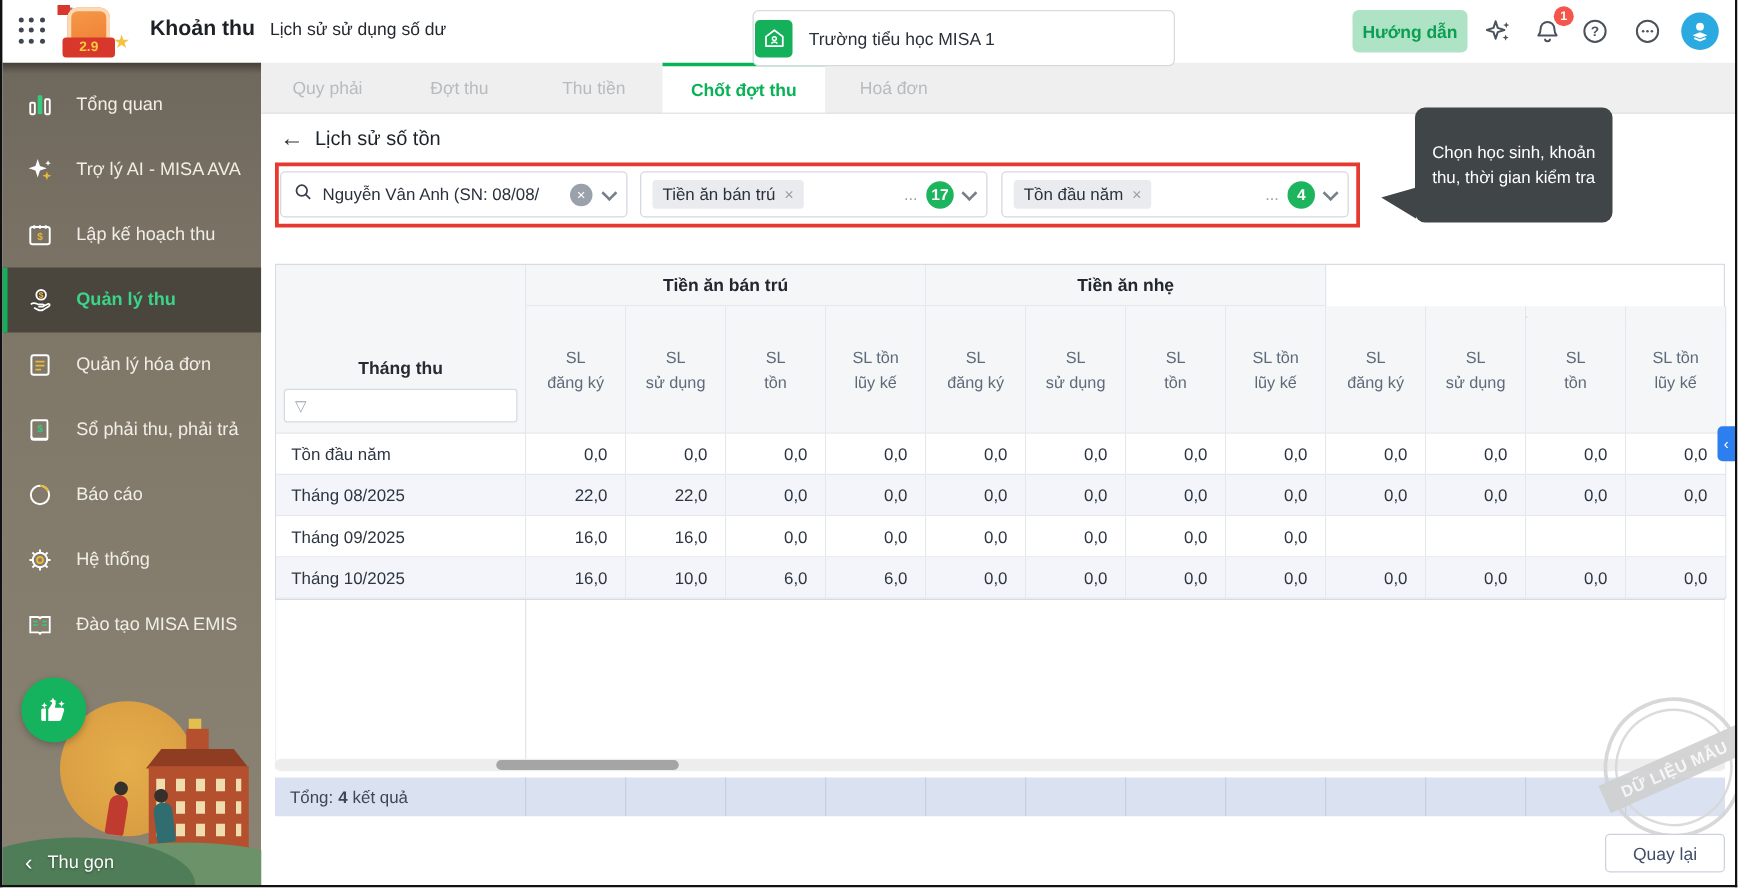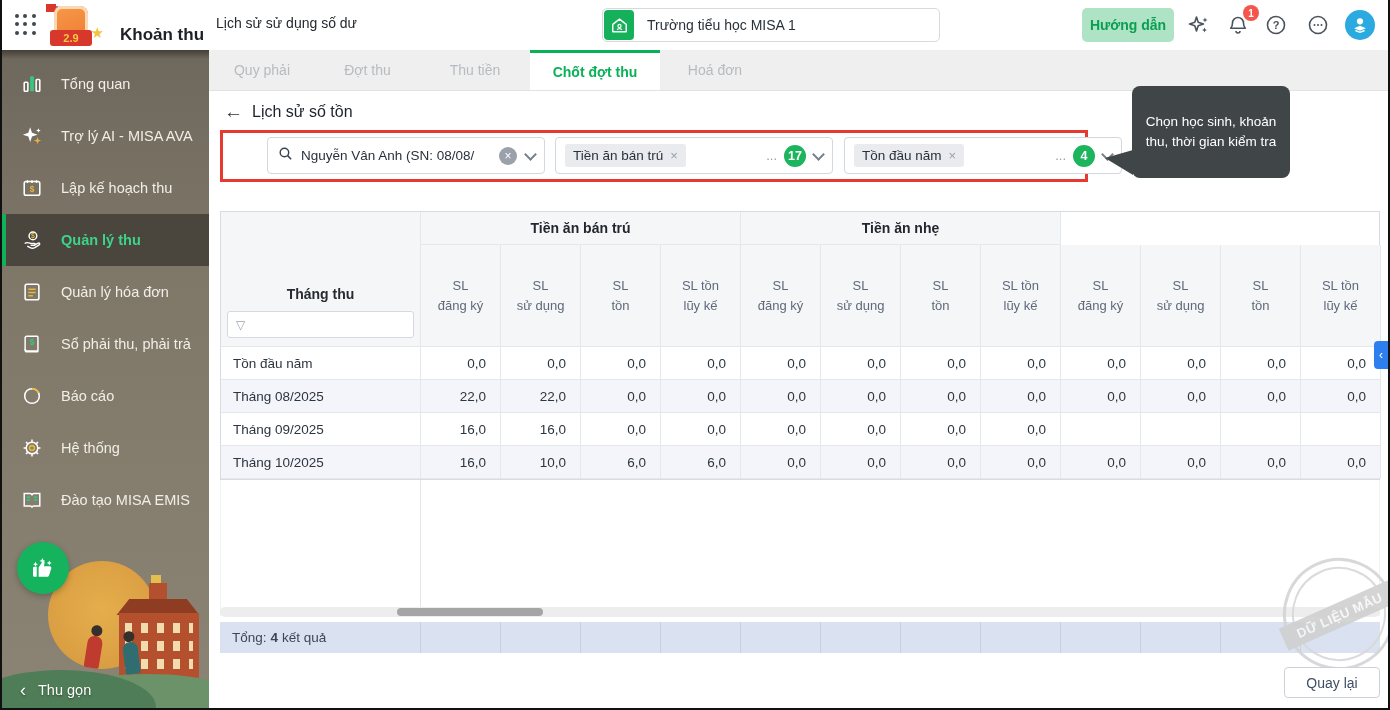--- a/index.html
+++ b/index.html
@@ -10,23 +10,23 @@
   
   .topbar{position:absolute;top:0;left:0;right:0;height:50px;background:#fff;z-index:40;}
   .grid-icon{position:absolute;left:13px;top:14px;width:22px;height:22px;display:grid;grid-template-columns:repeat(3,1fr);gap:3px;cursor:pointer;}
   .grid-icon i{width:4px;height:4px;border-radius:50%;background:#3f4750;}
   .logo{position:absolute;left:38px;top:4px;width:64px;height:44px;}
   .logo .tile{position:absolute;left:14px;top:2px;width:34px;height:32px;border-radius:8px;background:linear-gradient(160deg,#f6994a,#ef7f33);box-shadow:inset 0 0 0 3px #fbd9b4;}
   .logo .flag{position:absolute;left:6px;top:0;width:10px;height:8px;background:#d8372c;}
   .logo .flag::after{content:"";position:absolute;left:10px;top:2px;width:2px;height:16px;background:#b8746a;}
   .logo .ribbon{position:absolute;left:10px;top:26px;width:42px;height:16px;background:#d8372c;border-radius:3px;color:#f8c93e;font-size:11px;font-weight:bold;text-align:center;line-height:16px;}
   .logo .star{position:absolute;right:0px;top:20px;color:#f3c240;font-size:15px;}
-  .app-title{position:absolute;left:118px;top:25px;font-size:17px;font-weight:bold;color:#1d2126;}
+  .app-title{position:absolute;left:118px;top:13px;font-size:17px;font-weight:bold;color:#1d2126;}
   .page-title{position:absolute;left:214px;top:15px;font-size:14px;color:#23282e;}
-  .school-box{position:absolute;left:600px;top:8px;width:338px;height:34px;border:1px solid #d6dade;border-radius:5px;box-sizing:border-box;display:flex;align-items:center;cursor:pointer;background:#fff;}
+  .school-box{position:absolute;left:600px;top:8px;width:338px;height:45px;border:1px solid #d6dade;border-radius:5px;box-sizing:border-box;display:flex;align-items:center;cursor:pointer;background:#fff;}
   .school-home{width:30px;height:30px;margin:1px;border-radius:4px;background:#14b05a;display:flex;align-items:center;justify-content:center;}
   .school-name{margin-left:12px;font-size:14px;color:#2a3138;}
   .year-box{position:absolute;left:948px;top:8px;width:122px;height:34px;border:1px solid #d6dade;border-radius:5px;box-sizing:border-box;display:flex;align-items:center;justify-content:space-between;padding:0 12px;font-size:14px;color:#23282e;cursor:pointer;background:#fff;}
   .guide-btn{position:absolute;left:1080px;top:8px;width:92px;height:34px;border:none;border-radius:5px;background:#aee3c6;color:#0b9f52;font-weight:bold;font-size:14px;cursor:pointer;font-family:inherit;}
   .tb-icon{position:absolute;top:11px;width:28px;height:28px;display:flex;align-items:center;justify-content:center;cursor:pointer;}
   .badge{position:absolute;left:1241px;top:5px;min-width:16px;height:16px;border-radius:8px;background:#f4564c;color:#fff;font-size:10px;font-weight:bold;display:flex;align-items:center;justify-content:center;z-index:2;}
   .avatar{position:absolute;left:1343px;top:10px;width:30px;height:30px;border-radius:50%;background:#2ba9e1;display:flex;align-items:center;justify-content:center;cursor:pointer;}
   .chev{display:inline-block;width:7px;height:7px;border-right:2px solid #777f89;border-bottom:2px solid #777f89;transform:rotate(45deg);margin-top:-3px;}
 
   
@@ -61,21 +61,21 @@
   .main{position:absolute;left:207px;top:0;right:0;bottom:0;background:#fff;}
   .tabs{position:absolute;top:0;left:0;right:0;height:40px;background:#efefef;border-bottom:1px solid #e2e2e2;display:flex;z-index:5;}
   .tab{height:40px;display:flex;align-items:center;justify-content:center;font-size:14px;color:#b7bbc0;cursor:pointer;box-sizing:border-box;}
   .tab.active{background:#fff;color:#0ab257;font-weight:bold;border-top:3px solid #0ab257;}
   .content{position:absolute;top:40px;left:0;right:0;bottom:0;background:#fff;}
 
   .page-head{position:absolute;left:15px;top:13px;display:flex;align-items:center;gap:9px;font-size:16px;color:#1c2229;z-index:3;}
   .page-head .arr{font-size:19px;color:#2a3138;cursor:pointer;line-height:16px;}
 
   .red-box{position:absolute;left:11px;top:40px;width:868px;height:52px;border:3px solid #e6392f;box-sizing:border-box;z-index:2;pointer-events:none;}
-  .fbox{position:absolute;height:37px;background:#fff;border:1px solid #d3d8df;border-radius:4px;box-sizing:border-box;display:flex;align-items:center;padding:0 9px;z-index:3;cursor:pointer;margin-left:43px;}
+  .fbox{position:absolute;height:37px;background:#fff;border:1px solid #d3d8df;border-radius:4px;box-sizing:border-box;display:flex;align-items:center;padding:0 9px;z-index:3;cursor:pointer;}
   .f1{left:15px;top:47px;width:278px;}
   .f2{left:303px;top:47px;width:278px;}
   .f3{left:592px;top:47px;width:278px;}
   .fbox .ftext{flex:1;font-size:13.5px;color:#2a313c;white-space:nowrap;overflow:hidden;margin-left:7px;}
   .clear-btn{width:18px;height:18px;border-radius:50%;background:#9aa1ab;color:#fff;font-size:12px;display:flex;align-items:center;justify-content:center;margin-right:9px;cursor:pointer;flex:none;}
   .chip{background:#e9ebef;border-radius:3px;padding:4px 8px;font-size:13.5px;color:#2a313c;display:flex;align-items:center;gap:7px;white-space:nowrap;}
   .chip .x{color:#98a0a9;font-size:13px;cursor:pointer;}
   .dots{color:#98a0a9;font-size:13px;margin:0 7px 0 auto;}
   .cbadge{width:22px;height:22px;border-radius:50%;background:#1db45e;color:#fff;font-size:12.5px;font-weight:bold;display:flex;align-items:center;justify-content:center;margin-right:8px;flex:none;}
 

